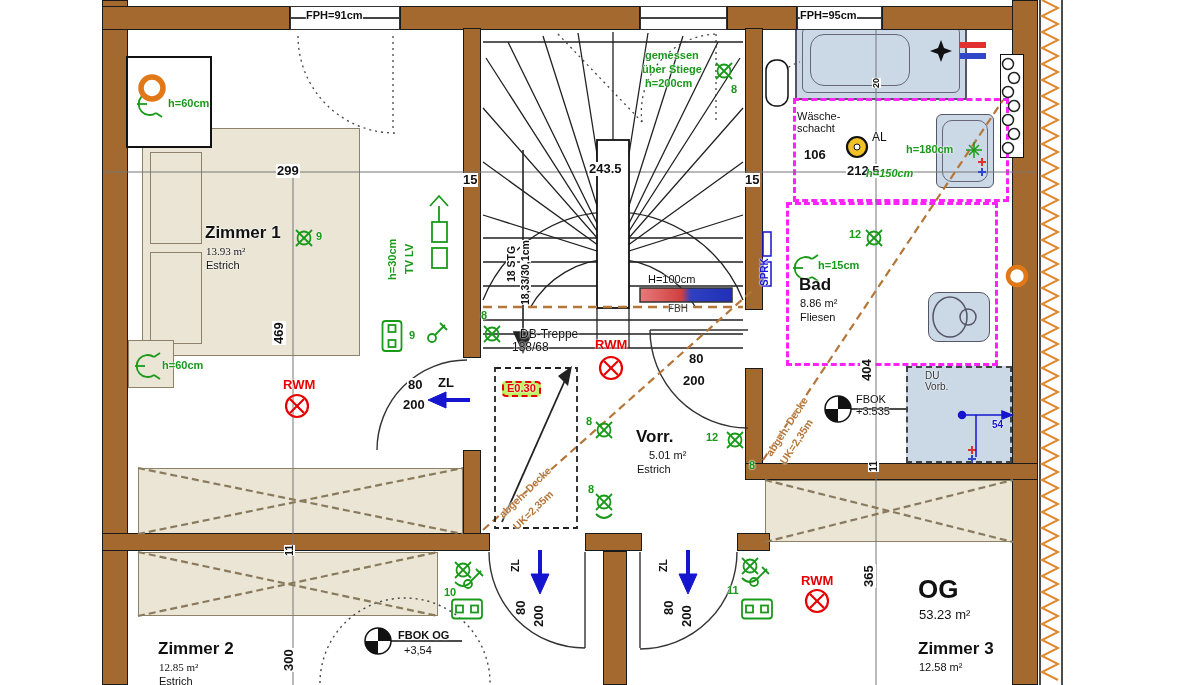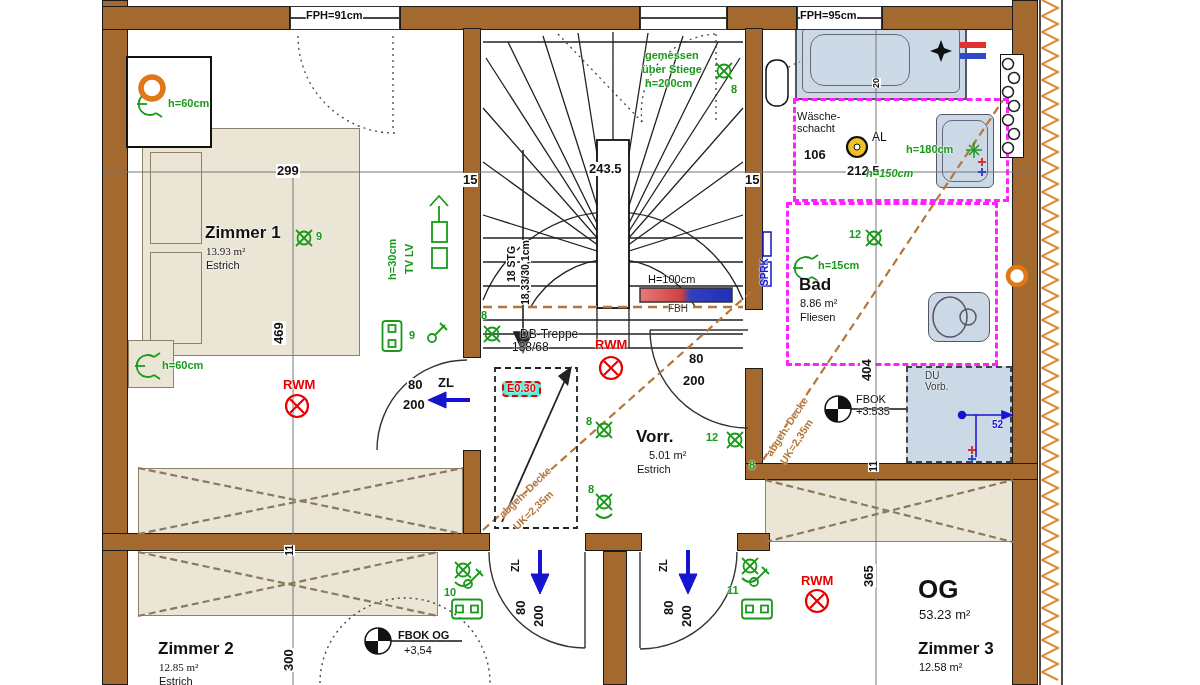--- a/index.html
+++ b/index.html
@@ -30,21 +30,21 @@
   .dim10{font-size:10.5px;font-weight:bold;background:#fff;}
   .dim11{font-size:11px;font-weight:bold;background:#fff;}
   .black12{font-size:12px;}
   .black11{font-size:11px;}
   .black10{font-size:10px;color:#333;}
   .green{font-size:11px;font-weight:bold;color:#1A9A1A;}
   .red{font-size:13px;font-weight:bold;color:#E80000;}
   .blue10{font-size:10px;font-weight:bold;color:#1515CF;}
   .brown{font-size:10.5px;font-weight:bold;color:#B5763A;}
   .e030{font-size:11px;font-weight:bold;color:#E80000;border:2px dashed #E80000;
-        border-radius:4px;padding:0 3px;background:#5eead4;}
+        border-radius:4px;padding:0 3px;background:#bef264;}
 </style>
 </head>
 <body>
 
 <div id="plan">
 
   <div class="furn" style="left:142px;top:128px;width:218px;height:228px;"></div>
   <div class="furn" style="left:150px;top:152px;width:52px;height:92px;"></div>
   <div class="furn" style="left:150px;top:252px;width:52px;height:92px;"></div>
   <div class="furn" style="left:128px;top:88px;width:42px;height:44px;"></div>
@@ -364,21 +364,21 @@
       <div class="t black12" style="left: 872px; top: 131px;">AL</div>
       <div class="t black10" style="left: 925px; top: 371px;">DU</div>
       <div class="t black10" style="left: 925px; top: 382px;">Vorb.</div>
       <div class="t black11" style="left: 856px; top: 394px;">FBOK</div>
       <div class="t black11" style="left: 856px; top: 406px;">+3.535</div>
       <div class="t black11" style="left: 398px; top: 630px; font-weight: bold;">FBOK OG</div>
       <div class="t black11" style="left: 404px; top: 645px;">+3,54</div>
       <div class="t black11" style="left: 648px; top: 274px;">H=100cm</div>
       <div class="t black10" style="left: 668px; top: 304px;">FBH</div>
       <div class="t blue10" style="left: 760px; top: 286px; transform-origin: 0px 0px; transform: rotate(-90deg);">SPRK</div>
-      <div class="t blue10" style="left: 992px; top: 420px;">52</div>
+      <div class="t blue10" style="left: 992px; top: 420px;">54</div>
       <div class="t green" style="left: 168px; top: 98px;">h=60cm</div>
       <div class="t green" style="left: 162px; top: 360px;">h=60cm</div>
       <div class="t green" style="left: 387px; top: 280px; transform-origin: 0px 0px; transform: rotate(-90deg);">h=30cm</div>
       <div class="t green" style="left: 404px; top: 274px; transform-origin: 0px 0px; transform: rotate(-90deg);">TV LV</div>
       <div class="t green" style="left: 316px; top: 231px;">9</div>
       <div class="t green" style="left: 409px; top: 330px;">9</div>
       <div class="t green" style="left: 481px; top: 310px;">8</div>
       <div class="t green" style="left: 586px; top: 416px;">8</div>
       <div class="t green" style="left: 588px; top: 484px;">8</div>
       <div class="t green" style="left: 706px; top: 432px;">12</div>

